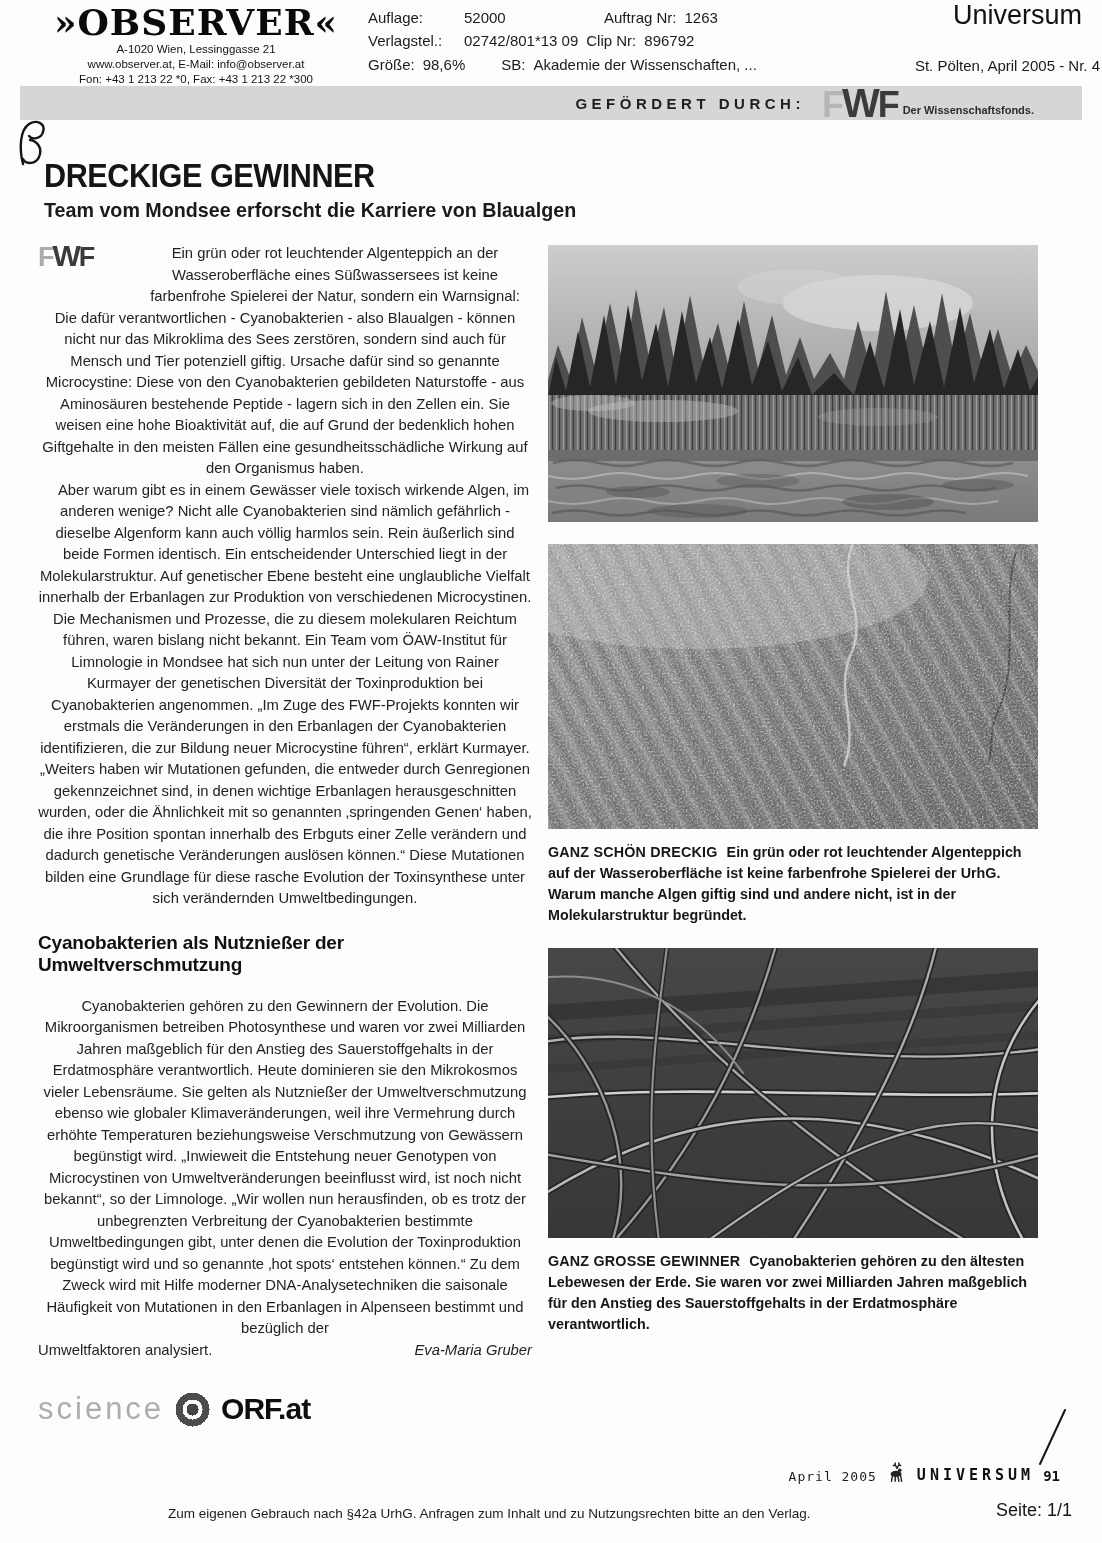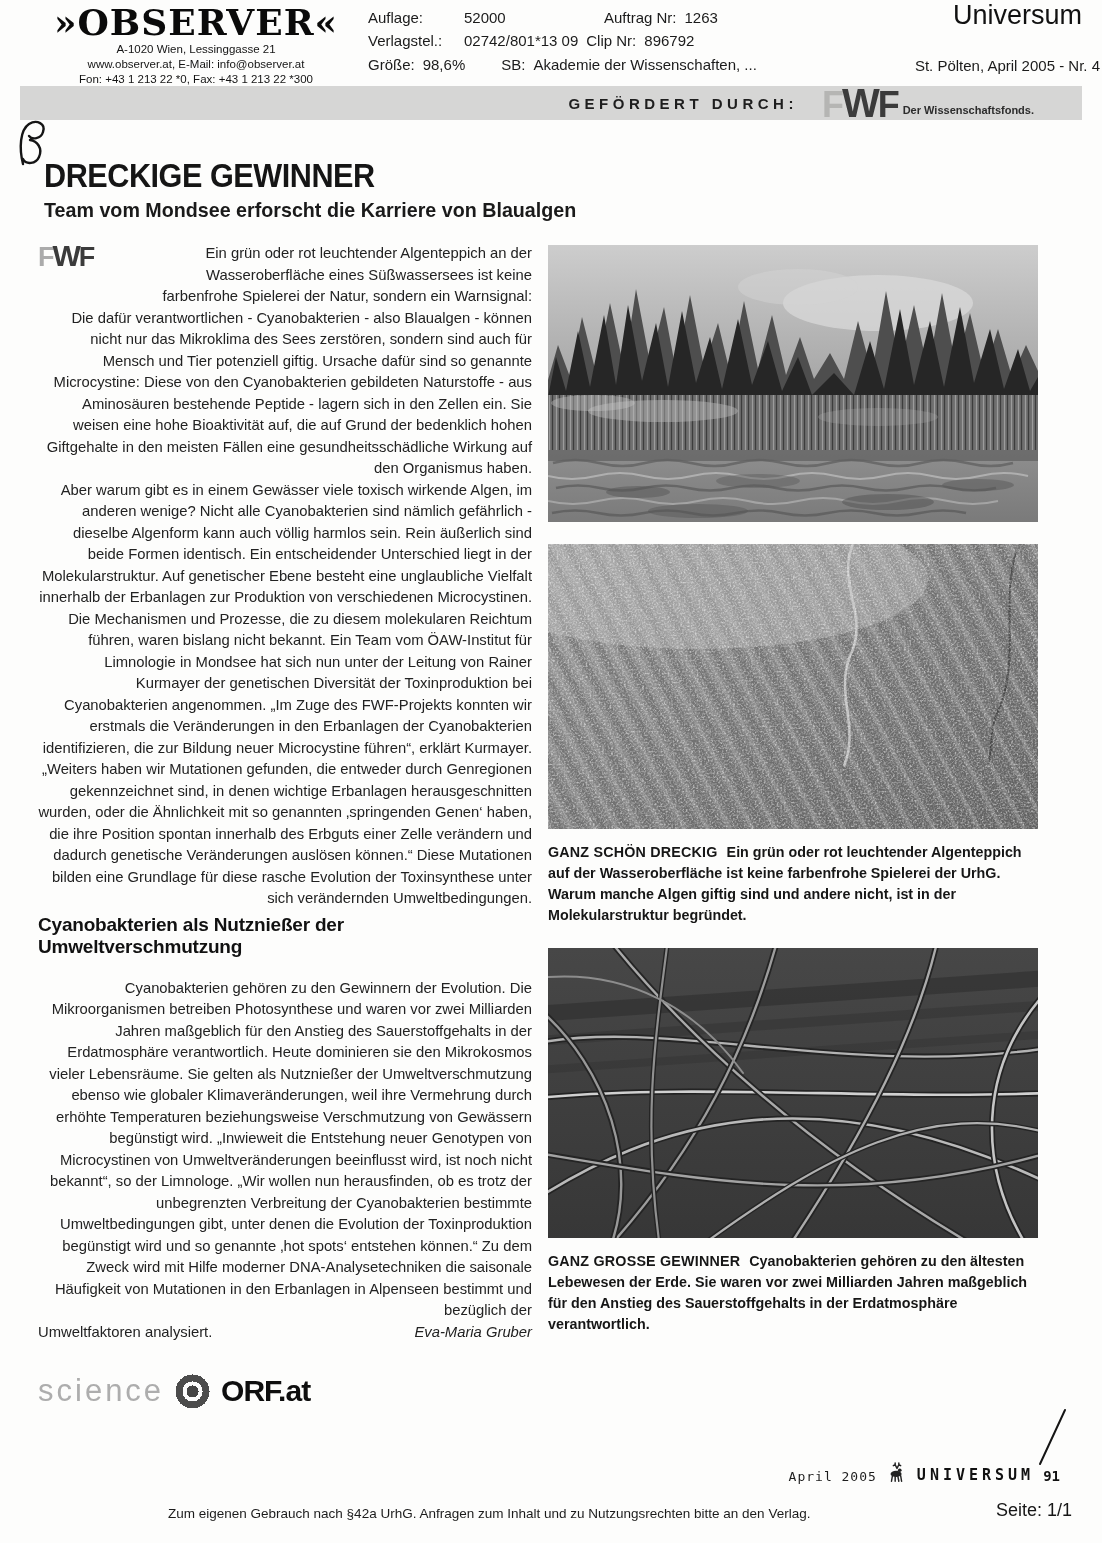--- a/index.html
+++ b/index.html
@@ -26,21 +26,21 @@
   .pub-name { font-size:27px; color:#111; }
   .pub-issue { position:absolute; top:57px; right:2px; font-size:15px; white-space:nowrap; color:#1b1b1b; }
 
   
   .funding-bar {
     position:absolute; left:20px; top:86px; width:1062px; height:34px;
     background:#d6d6d5; display:flex; align-items:center; justify-content:flex-end;
     padding-right:0; box-sizing:border-box;
   }
   .funding-label {
-    font-size:15px; font-weight:800; letter-spacing:4.5px; color:#1e1e1e; margin-right:24px;
+    font-size:15px; font-weight:800; letter-spacing:4.5px; color:#1e1e1e; margin-right:17px;
   }
   .fwf-letters { font-weight:800; letter-spacing:-2px; line-height:.85; white-space:nowrap; }
   .fwf-l1 { color:#b5b5b3; }
   .fwf-l2, .fwf-l3 { color:#3b3b3b; }
   .fwf-band { display:flex; align-items:flex-end; margin-right:48px; }
   .fwf-band .fwf-letters { font-size:36px; }
   .fwf-band .fwf-l2 { font-size:40px; }
   .fwf-sub { font-size:11px; font-weight:700; color:#2c2c2c; margin-left:5px; padding-bottom:4px; white-space:nowrap; }
 
   .hand-mark { position:absolute; left:16px; top:118px; }
@@ -51,27 +51,27 @@
     margin:0; font-size:34px; font-weight:800; letter-spacing:-.5px; color:#151515;
     transform:scaleX(.9); transform-origin:left; white-space:nowrap;
   }
   .article-subtitle {
     margin:3px 0 0; font-size:20.5px; font-weight:700; color:#1a1a1a;
     transform:scaleX(.96); transform-origin:left; white-space:nowrap;
   }
 
   
   .col-left { position:absolute; left:38px; top:243px; width:494px; }
-  .col-left p { margin:0; font-size:14.8px; line-height:21.5px; color:#222; text-align:right; }
+  .col-left p { margin:0; font-size:14.8px; line-height:21.5px; color:#222; text-align:center; }
   .indent { text-indent:17px; }
   .fwf-inline { float:left; width:100px; height:46px; }
   .fwf-inline .fwf-letters { font-size:27px; }
   .fwf-inline .fwf-l2 { font-size:30px; }
   .fwf-inline .fwf-l1 { color:#ababab; }
-  .subheading { margin:4px 0 20px; font-size:19px; font-weight:700; color:#111; letter-spacing:-.2px; }
+  .subheading { margin:22px 0 20px; font-size:19px; font-weight:700; color:#111; letter-spacing:-.2px; }
   .byline-row { display:flex; justify-content:space-between; font-size:14.8px; line-height:21.5px; color:#222; }
   .byline-author { font-style:italic; }
 
   .orf-row { margin-top:30px; display:flex; align-items:center; gap:11px; }
   .science-text { font-size:31px; color:#adadad; letter-spacing:3px; }
   .bullseye {
     width:35px; height:35px; border-radius:50%;
     background:radial-gradient(circle at 50% 50%, #454545 0 6px, #fcfcfc 6px 10px, #4c4c4c 10px 17px, rgba(0,0,0,0) 17px);
   }
   .orf-text { font-size:30px; font-weight:800; color:#0e0e0e; letter-spacing:-1px; }

